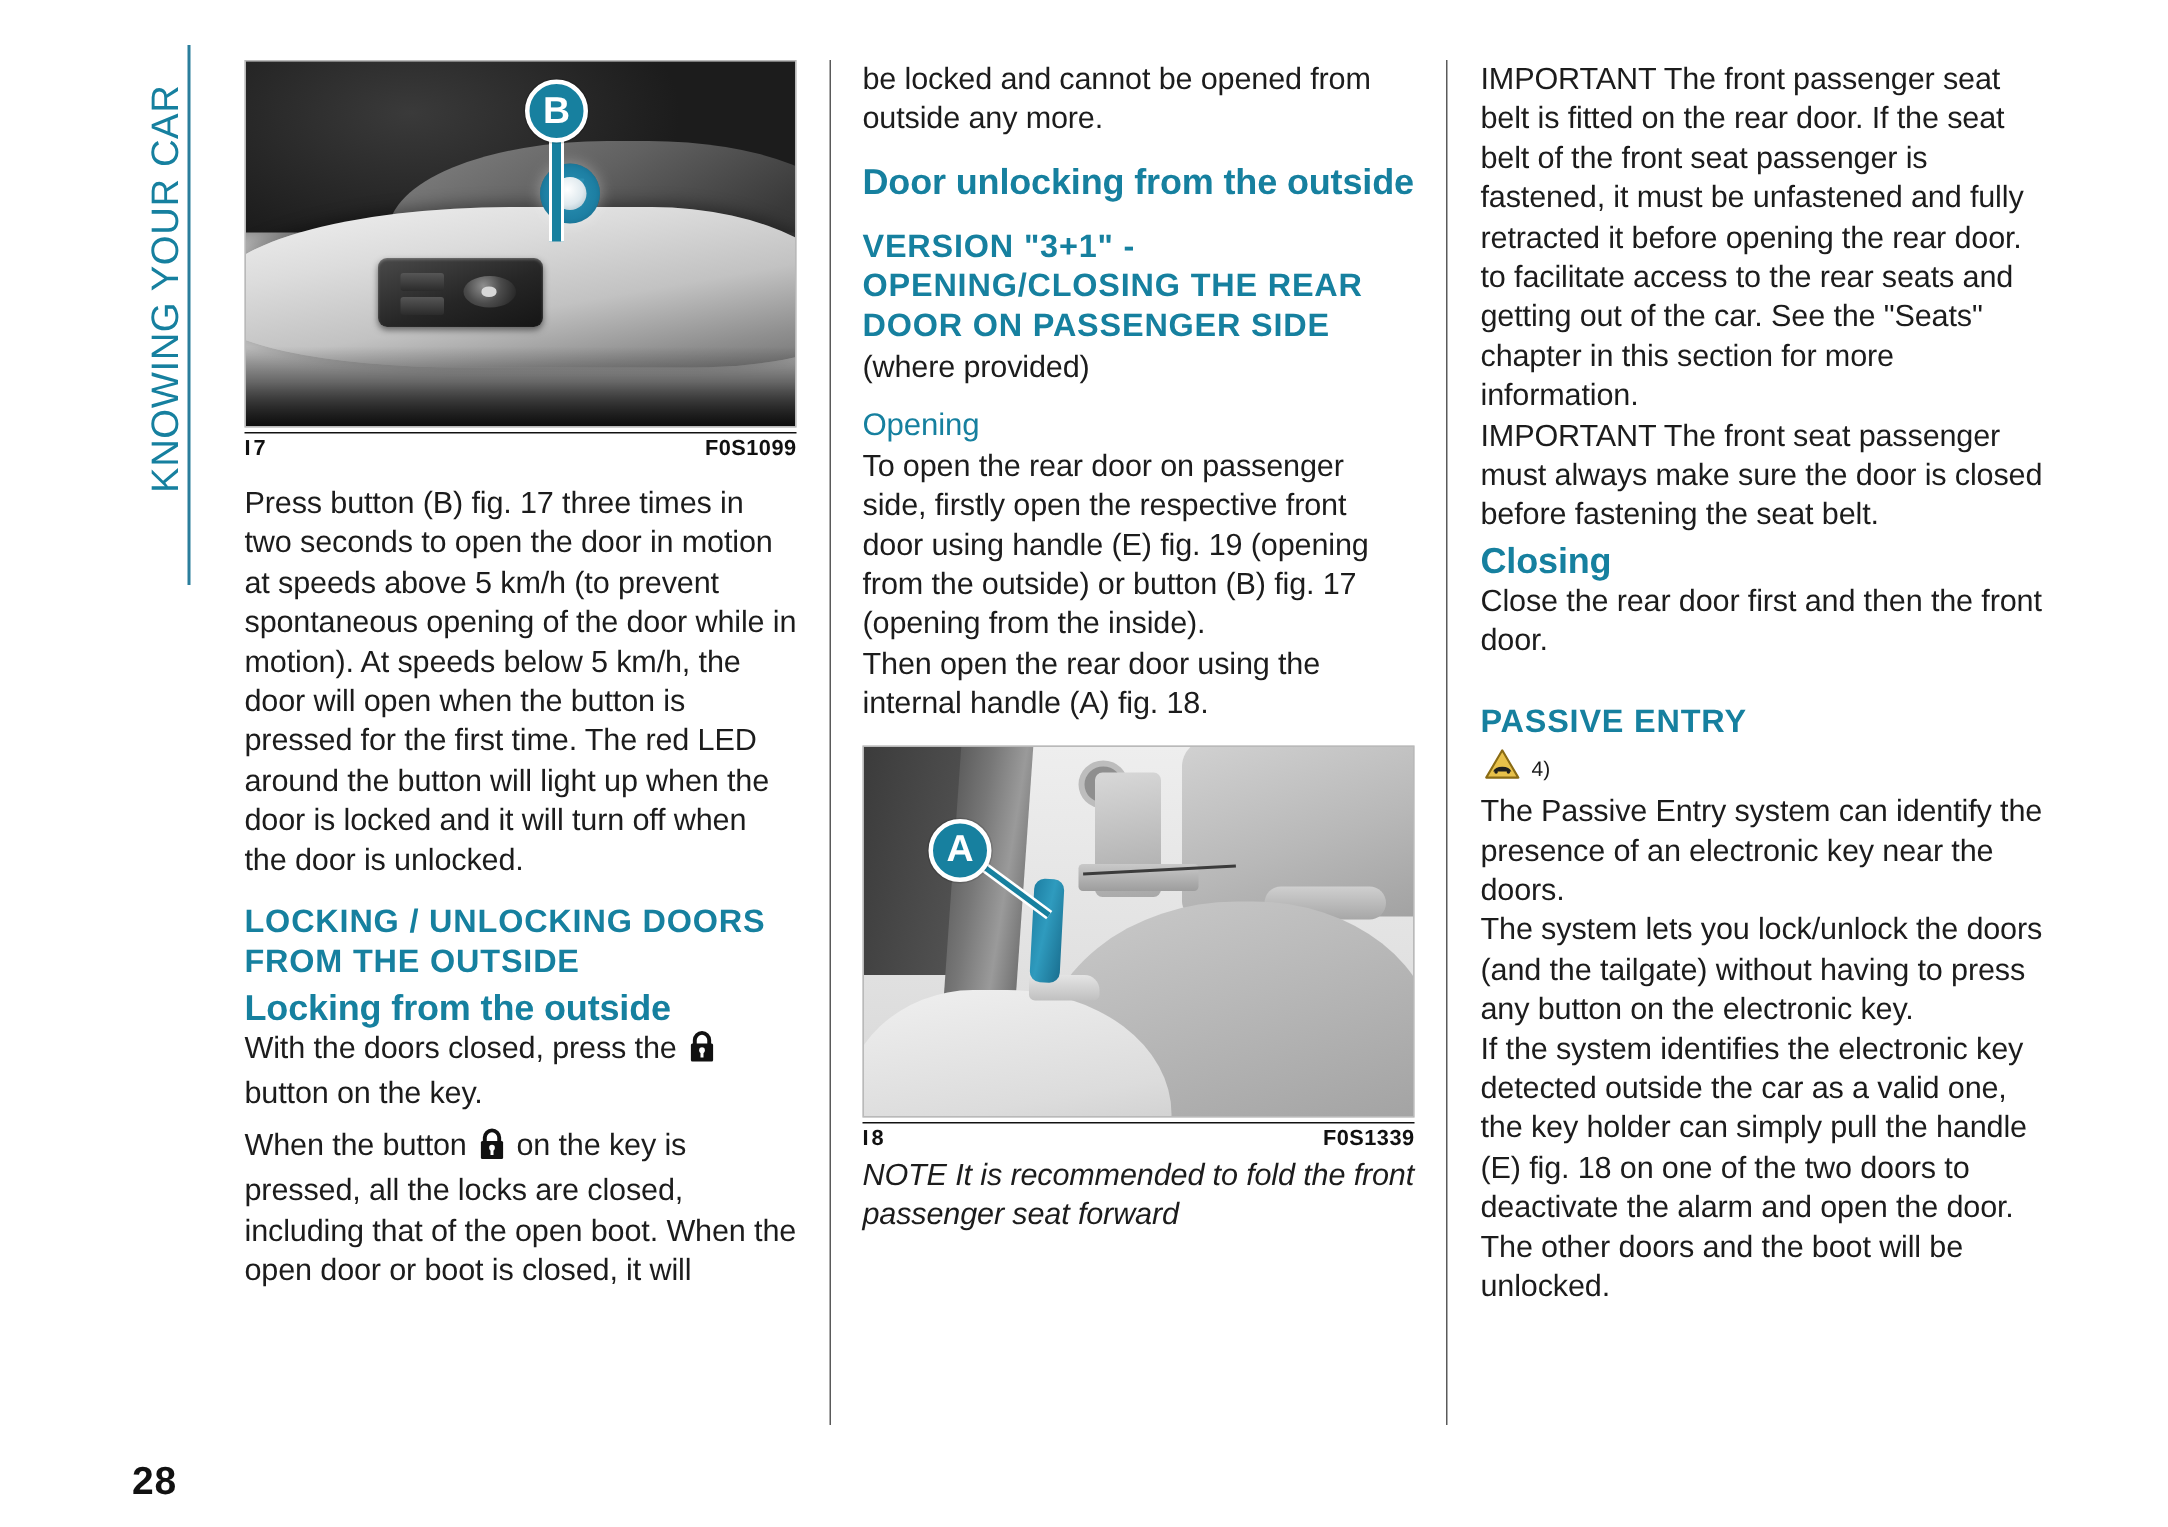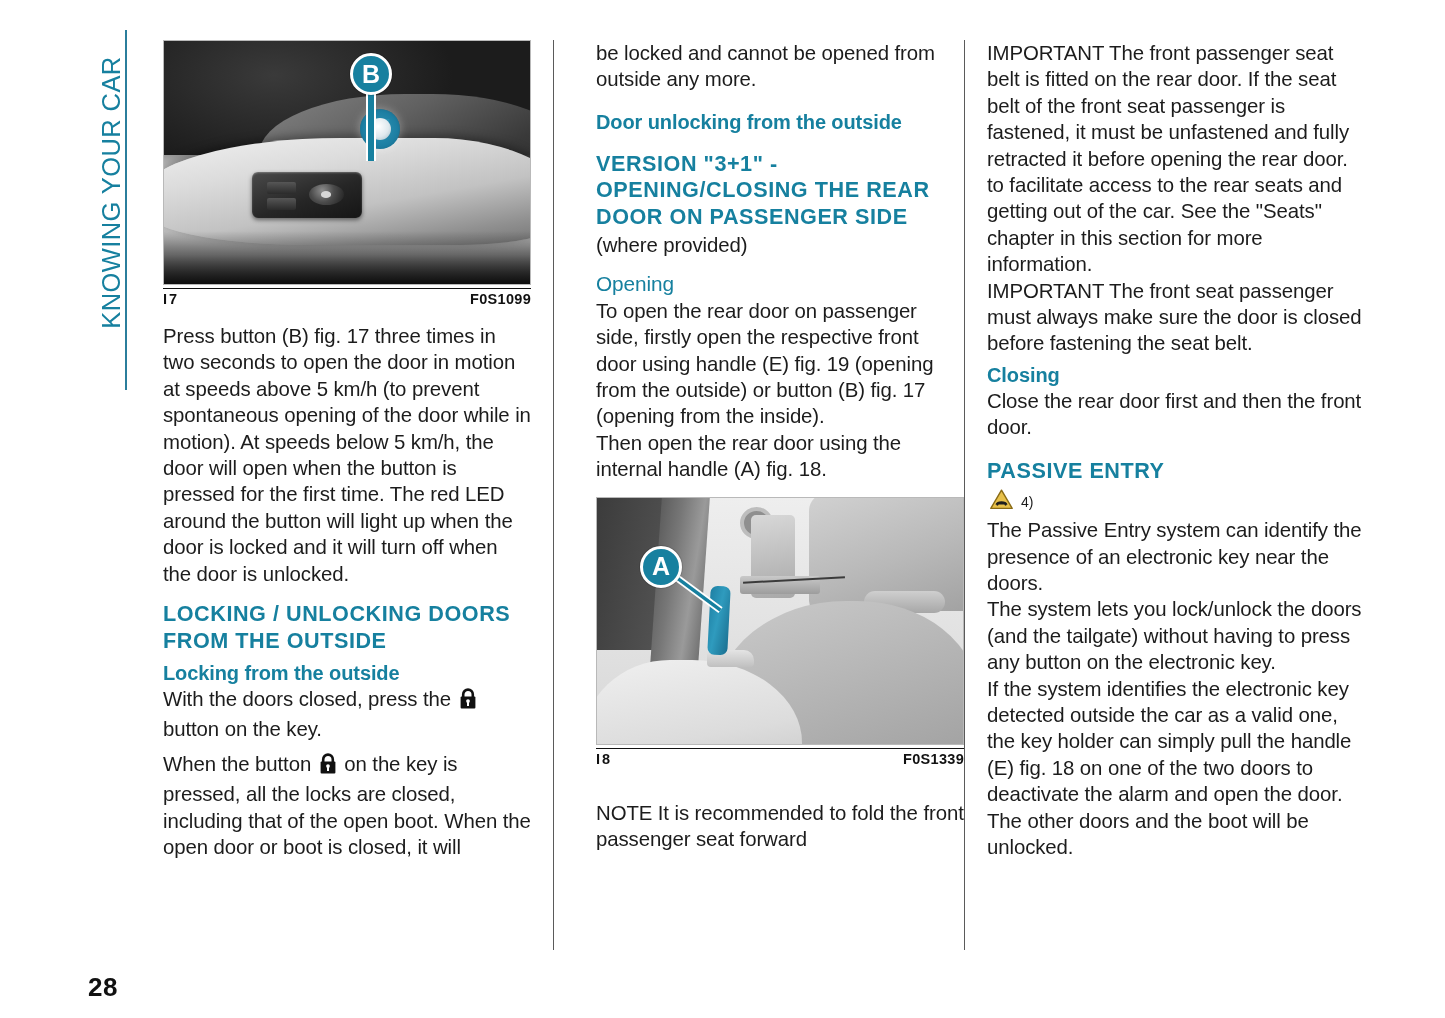--- a/index.html
+++ b/index.html
@@ -61,21 +61,21 @@
   .col-sep.s1 { left: 553px; }
   .col-sep.s2 { left: 964px; }
 
   
   .col {
     position: absolute;
     top: 40px;
     width: 370px;
   }
   .col.c1 { left: 163px; width: 368px; }
-  .col.c2 { left: 596px; width: 368px; }
+  .col.c2 { left: 575px; width: 368px; }
   .col.c3 { left: 987px; width: 375px; }
 
   
   p, .body {
     font-size: 20.4px;
     line-height: 26.4px;
     margin: 0;
     color: #1c1c1c;
     letter-spacing: -0.1px;
   }
@@ -85,21 +85,21 @@
     color: #16809f;
     font-size: 21.6px;
     line-height: 26.5px;
     font-weight: 700;
     letter-spacing: 0.55px;
     margin: 14px 0 2px 0;
     text-transform: uppercase;
   }
   h3.head-sub-bold {
     color: #16809f;
-    font-size: 20px;
+    font-size: 24px;
     line-height: 26px;
     font-weight: 700;
     margin: 6px 0 0 0;
     letter-spacing: -0.1px;
   }
   h3.head-sub {
     color: #16809f;
     font-size: 20.8px;
     line-height: 26px;
     font-weight: 400;
@@ -446,34 +446,34 @@
           </svg>
           <div class="callout" style="left:43px; top:48px;">A</div>
         </div>
       </div>
       <div class="figcap">
         <span class="num">I8</span>
         <span class="code">F0S1339</span>
       </div>
     </div>
 
-    <p class="body" style="margin-top:33px;">NOTE It is recommended to fold the front passenger seat forward</p>
+    <p class="body" style="margin-top:4px;font-style:italic;">NOTE It is recommended to fold the front passenger seat forward</p>
   </div>
 
   <div class="col c3">
 
     <p class="body">IMPORTANT The front passenger seat belt is fitted on the rear door. If the seat belt of the front seat passenger is fastened, it must be unfastened and fully retracted it before opening the rear door.</p>
     <p class="body">to facilitate access to the rear seats and getting out of the car. See the "Seats" chapter in this section for more information.</p>
     <p class="body">IMPORTANT The front seat passenger must always make sure the door is closed before fastening the seat belt.</p>
 
     <h3 class="head-sub-bold" style="margin-top:5px;">Closing</h3>
 
     <p class="body">Close the rear door first and then the front door.</p>
 
-    <h2 class="head-major" style="margin-top:17px;">PASSIVE ENTRY</h2>
+    <h2 class="head-major" style="margin-top:27px;">PASSIVE ENTRY</h2>
 
     <div class="warn-row">
       <span><svg width="25" height="23" viewBox="0 0 25 23">
             <path d="M12.5 2.2 L23.2 20.4 H1.8 Z" fill="#e8c14a" stroke="#8a6b14" stroke-width="1.4" stroke-linejoin="round"></path>
             <path d="M12.5 5.4 L20.4 18.9 H4.6 Z" fill="#f2d familiar" opacity="0"></path>
             <path d="M6.4 16.4 q1.2-3.2 6.1-3.2 q4.9 0 6.1 3.2 z" fill="#1e1e1e"></path>
             <circle cx="8.4" cy="16.6" r="1.15" fill="#1e1e1e"></circle>
             <circle cx="16.6" cy="16.6" r="1.15" fill="#1e1e1e"></circle>
           </svg></span>
       <span class="warn-ref">4)</span>

